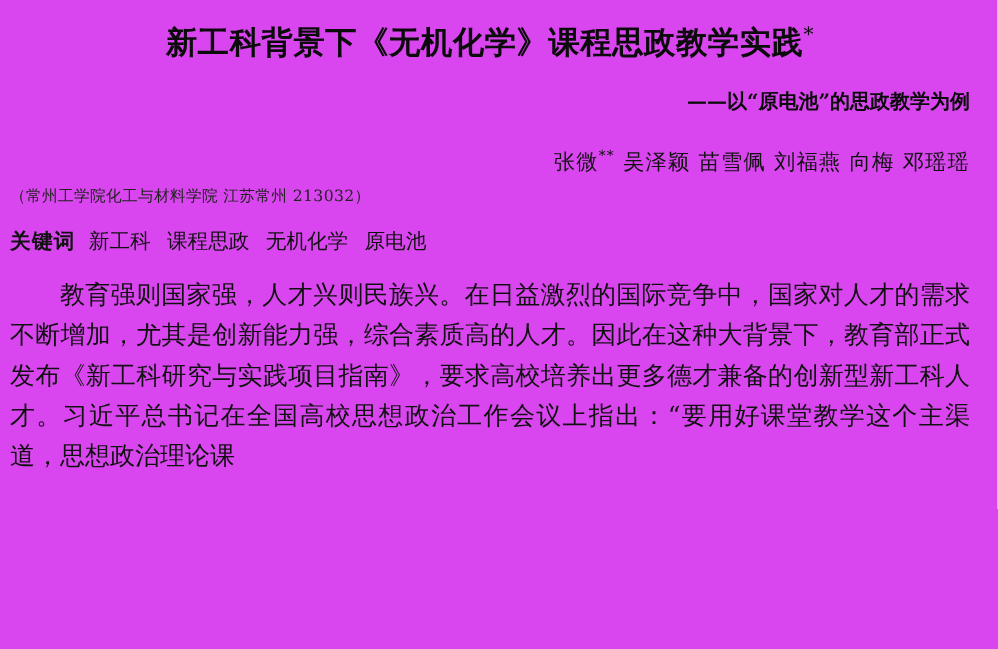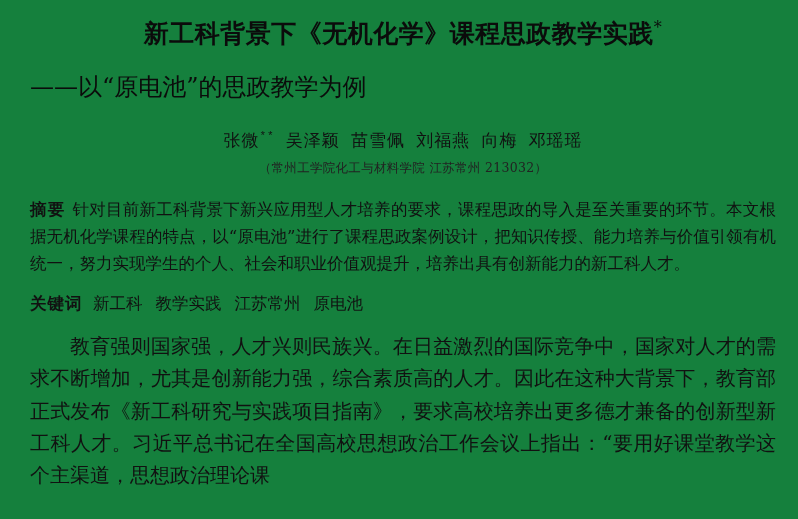--- a/index.html
+++ b/index.html
@@ -12,58 +12,56 @@
     height: 519px;
     overflow: hidden;
     font-family: "DejaVu Serif", "Liberation Serif", serif;
     color: #111;
   }
   .page {
     position: relative;
     width: 798px;
     height: 519px;
     box-sizing: border-box;
-    padding: 10px 22px 0 30px;
-    background: #15803d;
+    padding: 10px 22px 0 8px;
+    background: #d946ef;
   }
   .title {
     text-align: center;
     font-size: 25px;
     font-weight: bold;
     letter-spacing: 0.5px;
     line-height: 1.2;
     margin: 8px 0 0 0;
     color: #0b0b0b;
   }
   .title .star {
     font-size: 16px;
     vertical-align: super;
     font-weight: normal;
   }
   .subtitle {
-    text-align: left;
-    font-size: 24px;
-    font-weight: normal;
+    text-align: right;
+    font-size: 16px;
+    font-weight: bold;
     margin: 22px 0 0 0;
     color: #0b0b0b;
   }
   .authors {
-    text-align: center;
+    text-align: right;
     font-size: 17px;
     margin: 26px 0 0 0;
     letter-spacing: 1px;
     color: #111;
-    font-family: Liberation Mono, monospace;
   }
   .authors .sup {
     font-size: 11px;
     vertical-align: super;
   }
   .affiliation {
-    text-align: center;
     font-size: 12.5px;
     margin: 8px 0 0 0;
     color: #222;
     letter-spacing: 0.3px;
   }
   .abstract {
     margin: 20px 0 0 0;
     font-size: 16.5px;
     line-height: 1.62;
     text-align: justify;
@@ -103,19 +101,18 @@
 <div class="page">
 
   <h1 class="title"><span>新工科背景下《无机化学》课程思政教学实践</span><span class="star">*</span></h1>
 
   <h2 class="subtitle">——以“原电池”的思政教学为例</h2>
 
   <div class="authors"><span>张微</span><span class="sup">**</span>&nbsp;<span>吴泽颖 苗雪佩 刘福燕 向梅 邓瑶瑶</span></div>
 
   <div class="affiliation">（常州工学院化工与材料学院 江苏常州 213032）</div>
 
-  <div class="abstract"><span class="lbl">摘要</span><span>针对目前新工科背景下新兴应用型人才培养的要求，课程思政的导入是至关重要的环节。本文根据无机化学课程的特点，以“原电池”进行了课程思政案例设计，把知识传授、能力培养与价值引领有机统一，努力实现学生的个人、社会和职业价值观提升，培养出具有创新能力的新工科人才。</span></div>
 
-  <div class="keywords"><span class="lbl">关键词</span>&nbsp;&nbsp;<span class="kw">新工科</span><span class="kw">教学实践</span><span class="kw">江苏常州</span><span class="kw">原电池</span></div>
+  <div class="keywords"><span class="lbl">关键词</span>&nbsp;&nbsp;<span class="kw">新工科</span><span class="kw">课程思政</span><span class="kw">无机化学</span><span class="kw">原电池</span></div>
 
   <p class="body-par">教育强则国家强，人才兴则民族兴。在日益激烈的国际竞争中，国家对人才的需求不断增加，尤其是创新能力强，综合素质高的人才。因此在这种大背景下，教育部正式发布《新工科研究与实践项目指南》，要求高校培养出更多德才兼备的创新型新工科人才。习近平总书记在全国高校思想政治工作会议上指出：“要用好课堂教学这个主渠道，思想政治理论课</p>
 
 </div>
 
 </body></html>

